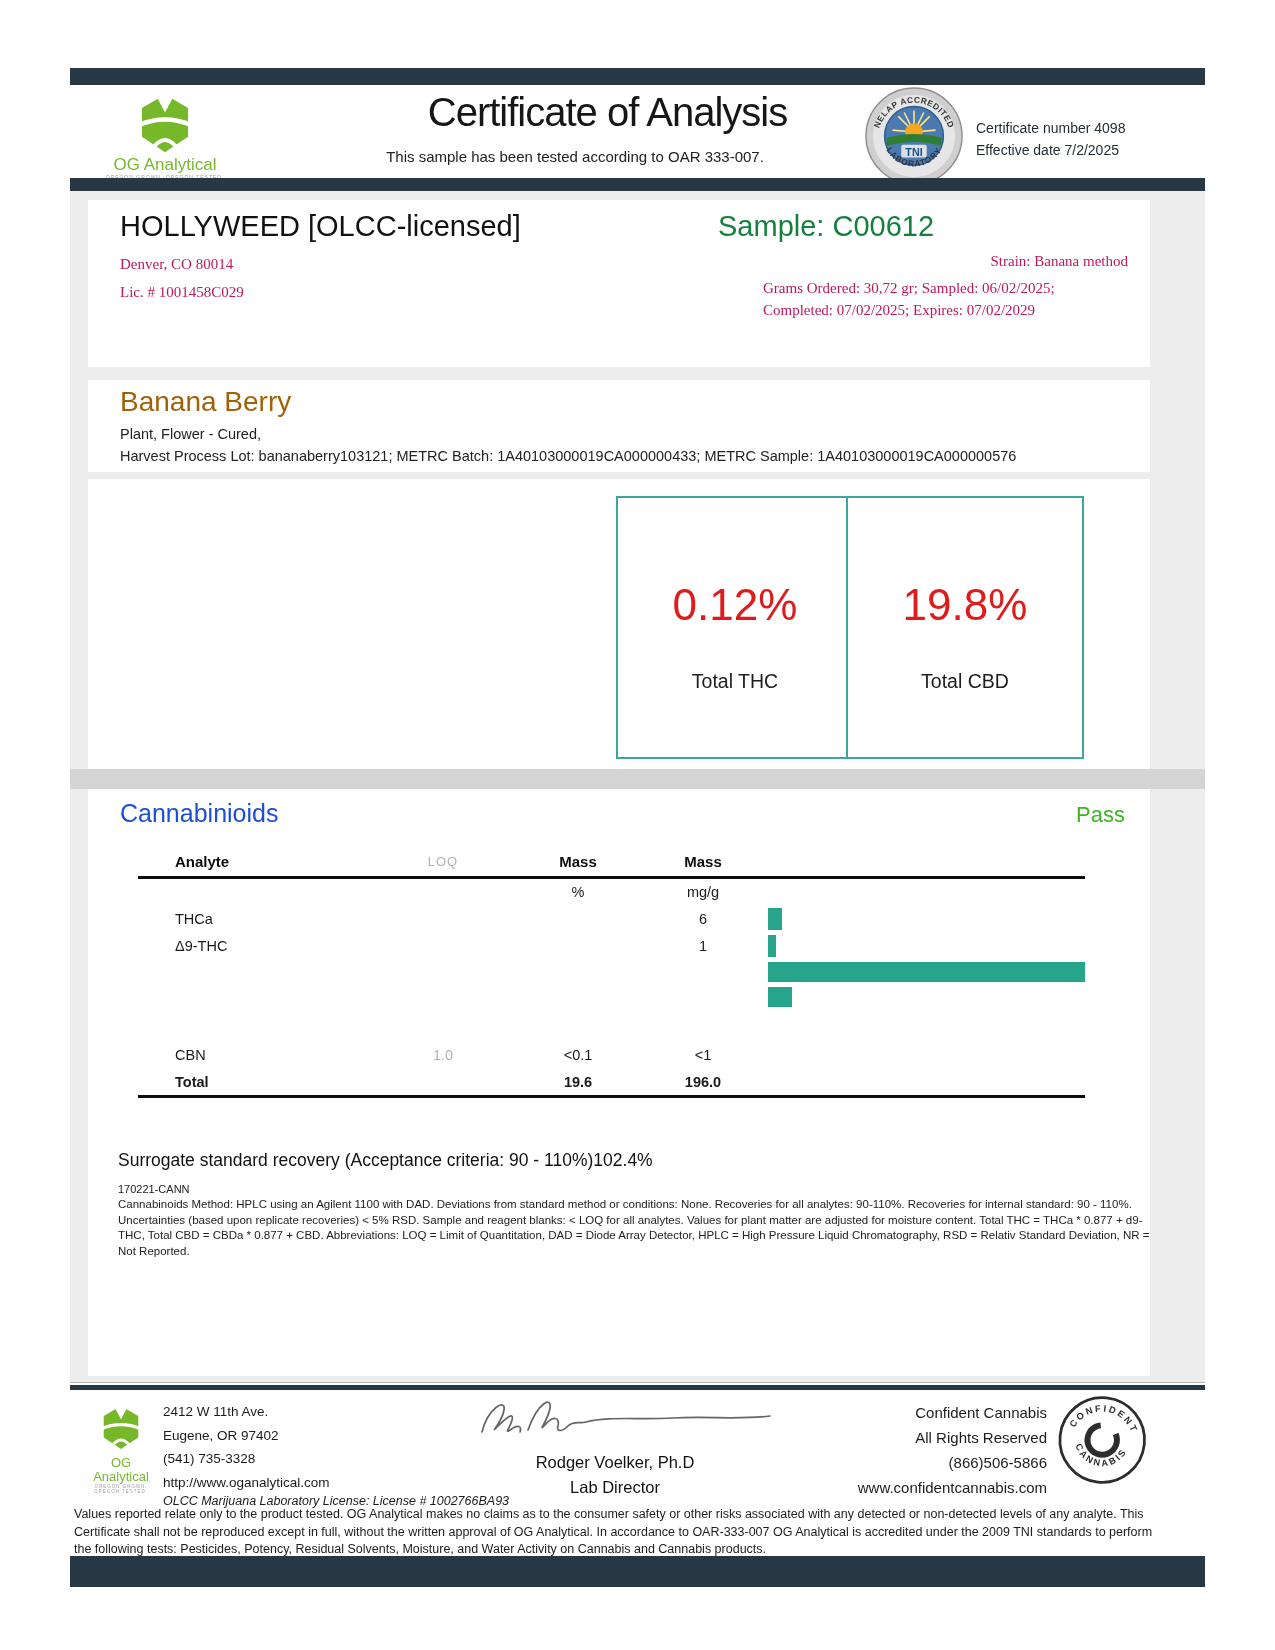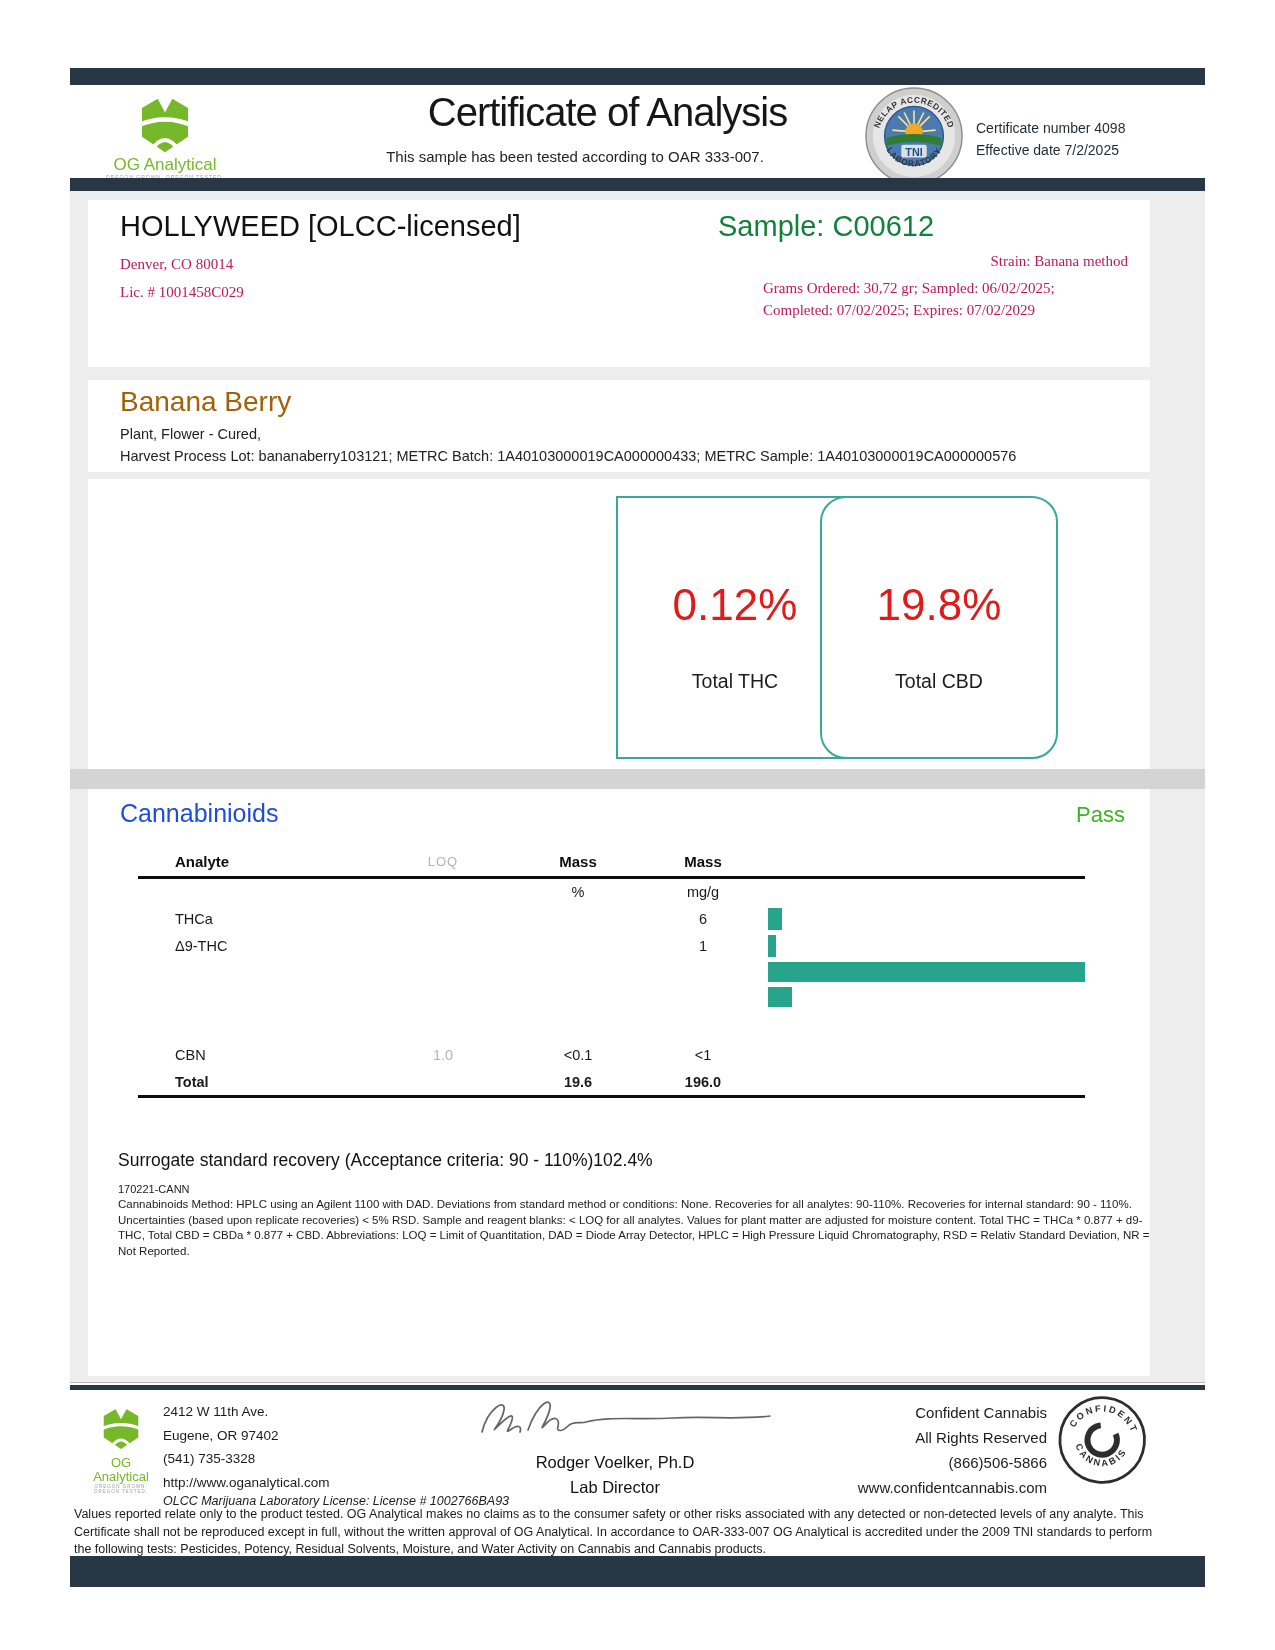--- a/index.html
+++ b/index.html
@@ -29,21 +29,21 @@
   .card4{left:88px;top:789px;width:1062px;height:587px;}
   .h-client{left:32px;top:10px;font-size:29px;color:#111;}
   .h-sample{left:630px;top:10px;font-size:29px;color:#15803d;}
   .t15{font-size:15px;color:#be185d;font-family:Liberation Serif, serif;}
   .right-al{text-align:right;}
   .h-product{left:32px;top:6px;font-size:28px;color:#a16207;}
   .t14{font-size:14.5px;color:#222;}
   
   .sumbox{position:absolute;top:17px;width:238px;height:263px;border:2px solid #3aa79b;background:#fff;box-sizing:border-box;}
   .box-thc{left:528px;}
-  .box-cbd{left:732px;border-radius:26px;}
+  .box-cbd{left:758px;}
   .sum-val{position:absolute;top:82px;width:100%;text-align:center;font-size:44px;color:#e01b1b;}
   .sum-lab{position:absolute;top:172px;width:100%;text-align:center;font-size:19.5px;color:#1d1d1d;}
   
   .sec-title{left:32px;top:10px;font-size:25px;color:#1d4ed8;}
   .pass{right:25px;top:13px;font-size:22px;color:#3cb521;position:absolute;}
   .table{position:absolute;left:50px;top:57px;width:947px;font-size:14.5px;}
   .trow{display:flex;align-items:center;height:27px;}
   .thead{height:30px;border-bottom:3px solid #0d0d0d;}
   .units{height:26px;}
   .bar-row{height:25px;}

